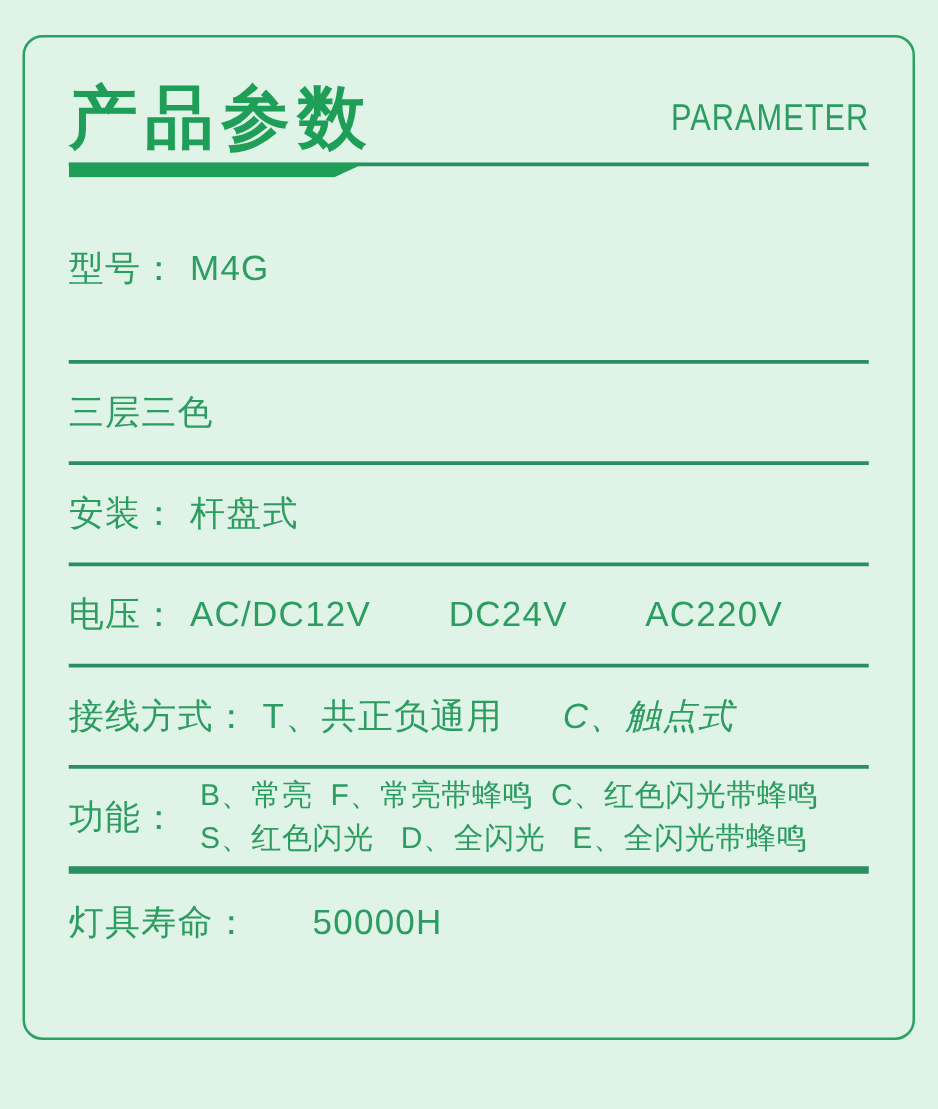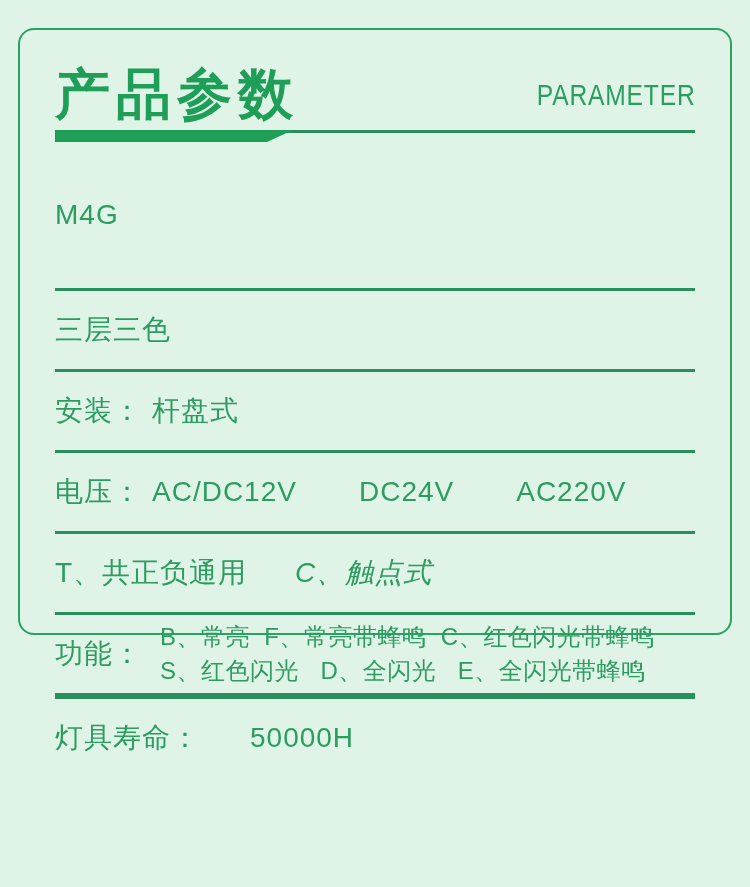--- a/index.html
+++ b/index.html
@@ -12,21 +12,21 @@
   *{margin:0;padding:0;box-sizing:border-box;}
   html,body{width:750px;height:887px;overflow:hidden;}
   body{
     background:var(--background);
     font-family:"Liberation Sans","DejaVu Sans",sans-serif;
     position:relative;
   }
   .card{
     position:absolute;
     left:18px;top:28px;
-    width:714px;height:607px;
+    width:714px;height:804px;
     border:2px solid var(--card-border);
     border-radius:16px;
     padding:0 35px;
   }
   .header-top{
     display:flex;
     justify-content:space-between;
     align-items:flex-end;
     margin-top:34px;
     height:58px;
@@ -107,20 +107,21 @@
   </div>
 
   <div class="header-rule">
     <div class="rule-line"></div>
     <div class="rule-bar"></div>
   </div>
 
   <div class="rows">
 
     <div class="row row-first">
+      <span class="label">型号：</span>
       <span class="value">M4G</span>
     </div>
     <div class="divider"></div>
 
     <div class="row">
       <span class="value">三层三色</span>
     </div>
     <div class="divider"></div>
 
     <div class="row">
@@ -131,20 +132,21 @@
 
     <div class="row row-voltage">
       <span class="label">电压：</span>
       <span class="value">AC/DC12V</span>
       <span class="value">DC24V</span>
       <span class="value">AC220V</span>
     </div>
     <div class="divider"></div>
 
     <div class="row row-wiring">
+      <span class="label">接线方式：</span>
       <span class="value">T、共正负通用</span>
       <span class="value">C、触点式</span>
     </div>
     <div class="divider"></div>
 
     <div class="row">
       <span class="label">功能：</span>
       <span class="func-lines"><span>B、常亮  F、常亮带蜂鸣  C、红色闪光带蜂鸣</span><br><span>S、红色闪光   D、全闪光   E、全闪光带蜂鸣</span></span>
     </div>
     <div class="divider"></div>

